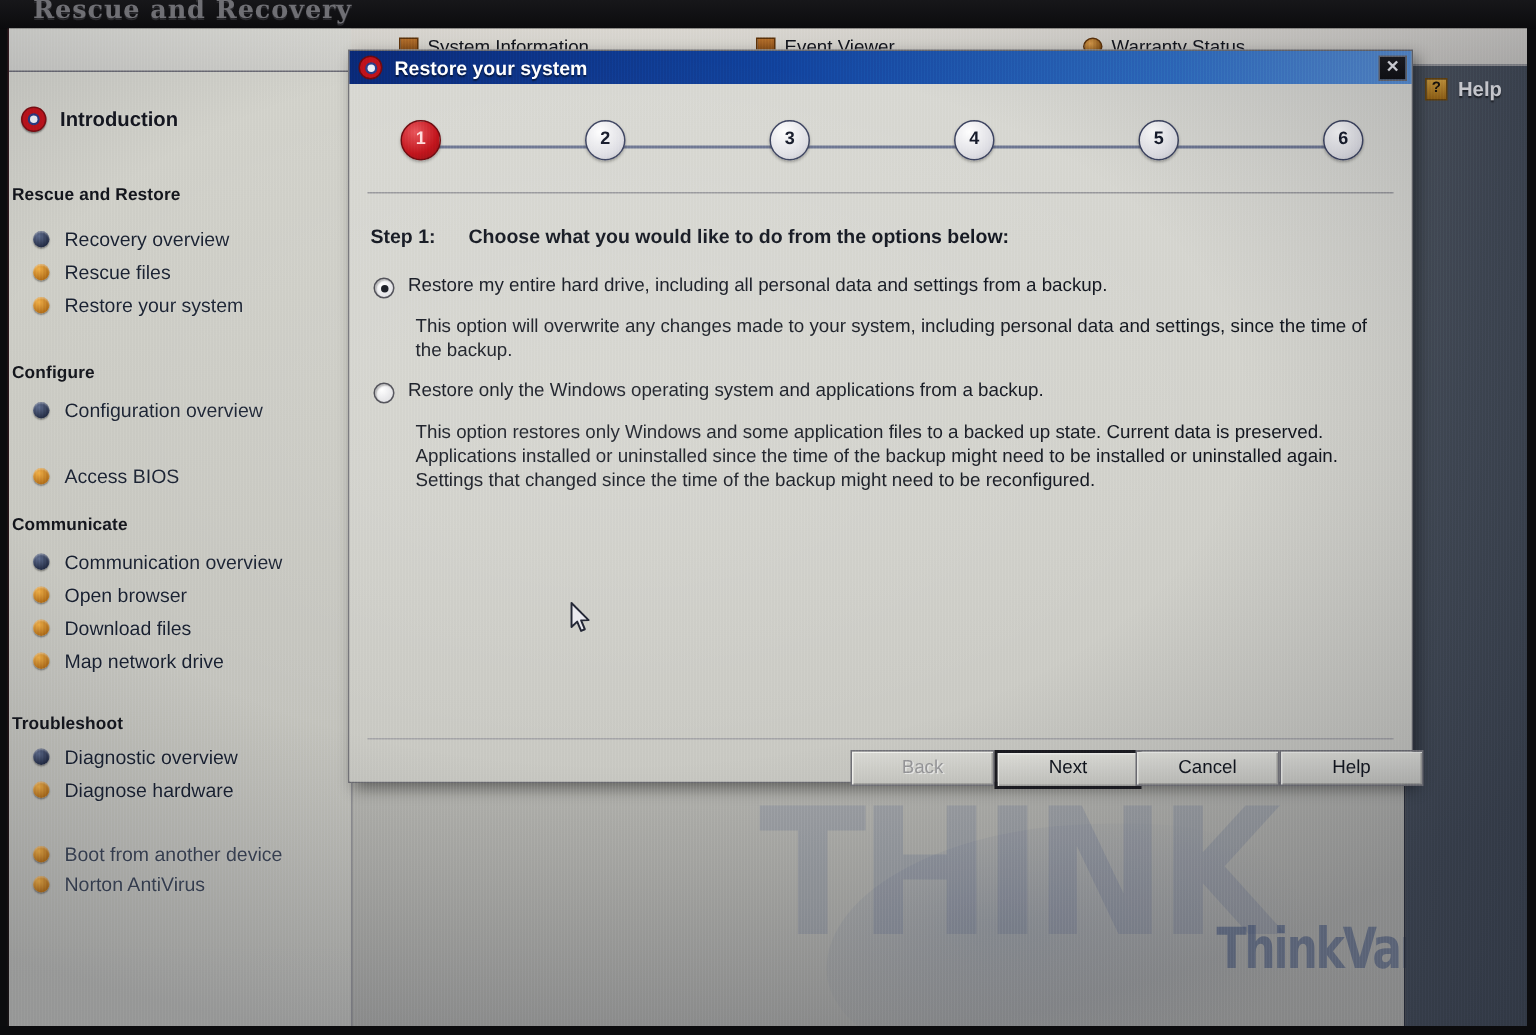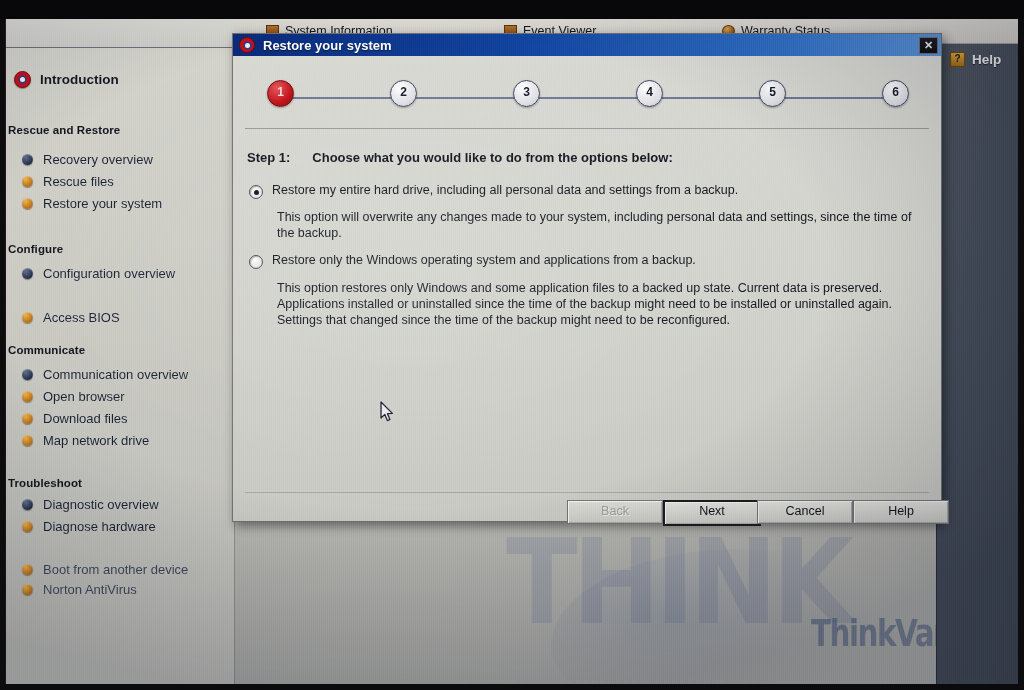--- a/index.html
+++ b/index.html
@@ -369,20 +369,23 @@
   }
 
   
   #lcd-blur-wrap { position:absolute; inset:0; filter: blur(.35px); }
 </style>
 </head>
 <body>
 
 <div id="screen-photo">
 
+  <div id="bezel-top">
+    <div id="bezel-title">Rescue and Recovery</div>
+  </div>
   <div id="bezel-left"></div>
   <div id="edge-glow-left"></div>
   <div id="bezel-right"></div>
   <div id="bezel-bot"></div>
 
   <div id="lcd">
     <div id="lcd-blur-wrap">
 
       <div id="app-bg"></div>
 

